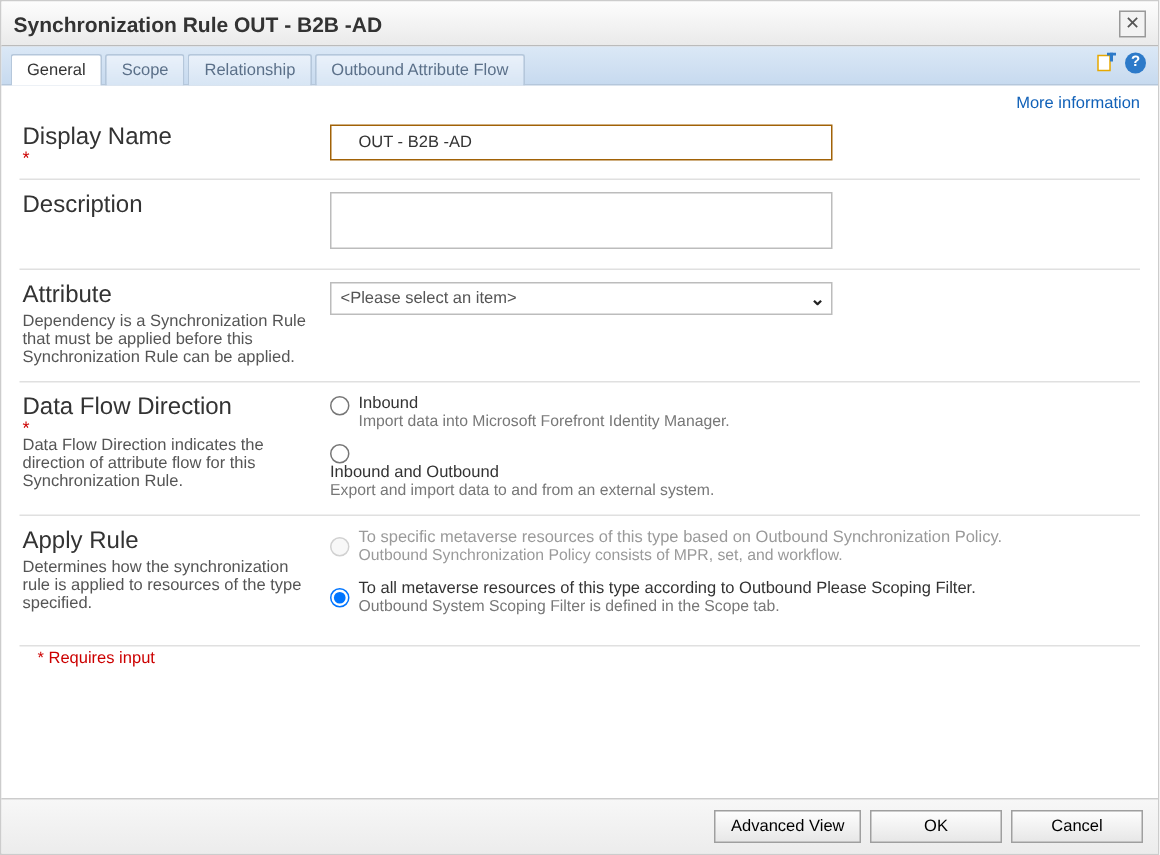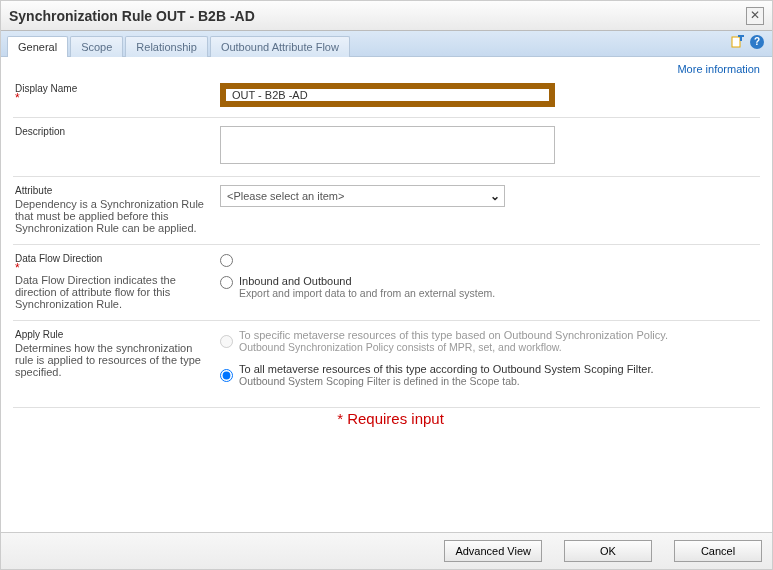--- a/index.html
+++ b/index.html
@@ -14,39 +14,39 @@
 .tabstrip-right { position:absolute; right:8px; top:4px; display:flex; align-items:center; gap:6px; }
 .icon-add { width:14px; height:14px; display:inline-block; }
 .icon-help { width:14px; height:14px; border-radius:50%; background:#2d7ac9; color:#fff; font-size:10px; font-weight:bold; text-align:center; line-height:14px; display:inline-block; cursor:pointer; }
 .content { flex:1; padding:6px 12px 2px 12px; overflow:auto; background:#fff; }
 .more-info { text-align:right; }
 .more-info a { color:#1161b8; text-decoration:none; font-size:11px; }
 .section { display:flex; border-bottom:1px solid #e0e0e0; padding:8px 2px 10px 2px; }
 .section:last-of-type { border-bottom:none; }
 .left-col { width:205px; padding-right:12px; }
 .right-col { flex:1; }
-.field-label { color:#333; font-size:10px; }
+.field-label { color:#333; font-size:16px; }
 .req-star { color:#c00; font-size:12px; line-height:8px; }
 .field-desc { color:#555; font-size:11px; margin-top:2px; }
-.text-input { width:335px; height:24px; border:6px solid #a16207; padding:2px 6px; font-family:inherit; font-size:11px; color:#333; }
+.text-input { width:335px; height:24px; border:1px solid #a16207; padding:2px 18px; font-family:inherit; font-size:11px; color:#333; }
 .textarea { width:335px; height:38px; border:1px solid #bcbcbc; resize:none; font-family:inherit; font-size:11px; }
-.select-wrap { width:285px; height:22px; border:1px solid #bcbcbc; display:flex; align-items:center; justify-content:space-between; padding:0 4px 0 6px; color:#555; cursor:pointer; }
+.select-wrap { width:335px; height:22px; border:1px solid #bcbcbc; display:flex; align-items:center; justify-content:space-between; padding:0 4px 0 6px; color:#555; cursor:pointer; }
 .select-arrow { font-size:12px; font-weight:bold; color:#222; }
 .radio-row { display:flex; align-items:flex-start; margin-bottom:8px; }
-.radio-row:last-child { margin-bottom:0; }
+.radio-row:last-child { margin-bottom:0;flex-direction:column; }
 .radio-row input[type=radio] { margin:1px 6px 0 0; }
 .radio-label-wrap { display:flex; flex-direction:column; }
 .radio-title { color:#333; }
 .radio-desc { color:#777; font-size:10.5px; }
 .apply-row .radio-title { color:#333; }
 .apply-row.disabled .radio-title, .apply-row.disabled .radio-desc { color:#9a9a9a; }
 .apply-row { display:flex; align-items:center; margin-bottom:10px; }
 .apply-row input[type=radio] { margin:1px 6px 0 0; }
-.footer-note { color:#c00; font-size:15px; padding:2px 4px 6px 12px;text-align:center; }
-.button-bar { background:linear-gradient(#f7f7f7,#ececec); border-top:1px solid #ccc; height:37px; display:flex; align-items:center; justify-content:flex-end; padding:16px 10px; gap:22px; }
+.footer-note { color:#c00; font-size:11px; padding:2px 4px 6px 12px; }
+.button-bar { background:linear-gradient(#f7f7f7,#ececec); border-top:1px solid #ccc; height:37px; display:flex; align-items:center; justify-content:flex-end; padding:16px 10px; gap:6px; }
 .btn { min-width:88px; height:22px; border:1px solid #9f9f9f; background:linear-gradient(#fdfdfd,#e7e7e7); font-family:inherit; font-size:11px; cursor:pointer; padding:0 10px; }
 svg { display:block; }
 </style>
 </head>
 <body>
 
 <div class="window">
 
   <div class="titlebar">
     <span class="title">Synchronization Rule OUT - B2B -AD</span>
@@ -109,20 +109,24 @@
 
     <div class="section">
       <div class="left-col">
         <div class="field-label">Data Flow Direction</div>
         <div class="req-star">*</div>
         <div class="field-desc">Data Flow Direction indicates the direction of attribute flow for this Synchronization Rule.</div>
       </div>
       <div class="right-col">
         <div class="radio-row">
           <input type="radio" name="dfd" style="">
+          <div class="radio-label-wrap">
+            <span class="radio-title">Inbound</span>
+            <span class="radio-desc">Import data into Microsoft Forefront Identity Manager.</span>
+          </div>
         </div>
         <div class="radio-row">
           <input type="radio" name="dfd" style="">
           <div class="radio-label-wrap">
             <span class="radio-title">Inbound and Outbound</span>
             <span class="radio-desc">Export and import data to and from an external system.</span>
           </div>
         </div>
       </div>
     </div>
@@ -136,21 +140,21 @@
         <div class="apply-row disabled">
           <input type="radio" name="apply" disabled="" style="">
           <div class="radio-label-wrap">
             <span class="radio-title">To specific metaverse resources of this type based on Outbound Synchronization Policy.</span>
             <span class="radio-desc">Outbound Synchronization Policy consists of MPR, set, and workflow.</span>
           </div>
         </div>
         <div class="apply-row">
           <input type="radio" name="apply" checked="" style="">
           <div class="radio-label-wrap">
-            <span class="radio-title">To all metaverse resources of this type according to Outbound System Scoping Filter.</span>
+            <span class="radio-title">To all metaverse resources of this type according to Outbound Please Scoping Filter.</span>
             <span class="radio-desc">Outbound System Scoping Filter is defined in the Scope tab.</span>
           </div>
         </div>
       </div>
     </div>
 
     <div class="footer-note">* Requires input</div>
   </div>
 
   <div class="button-bar">

